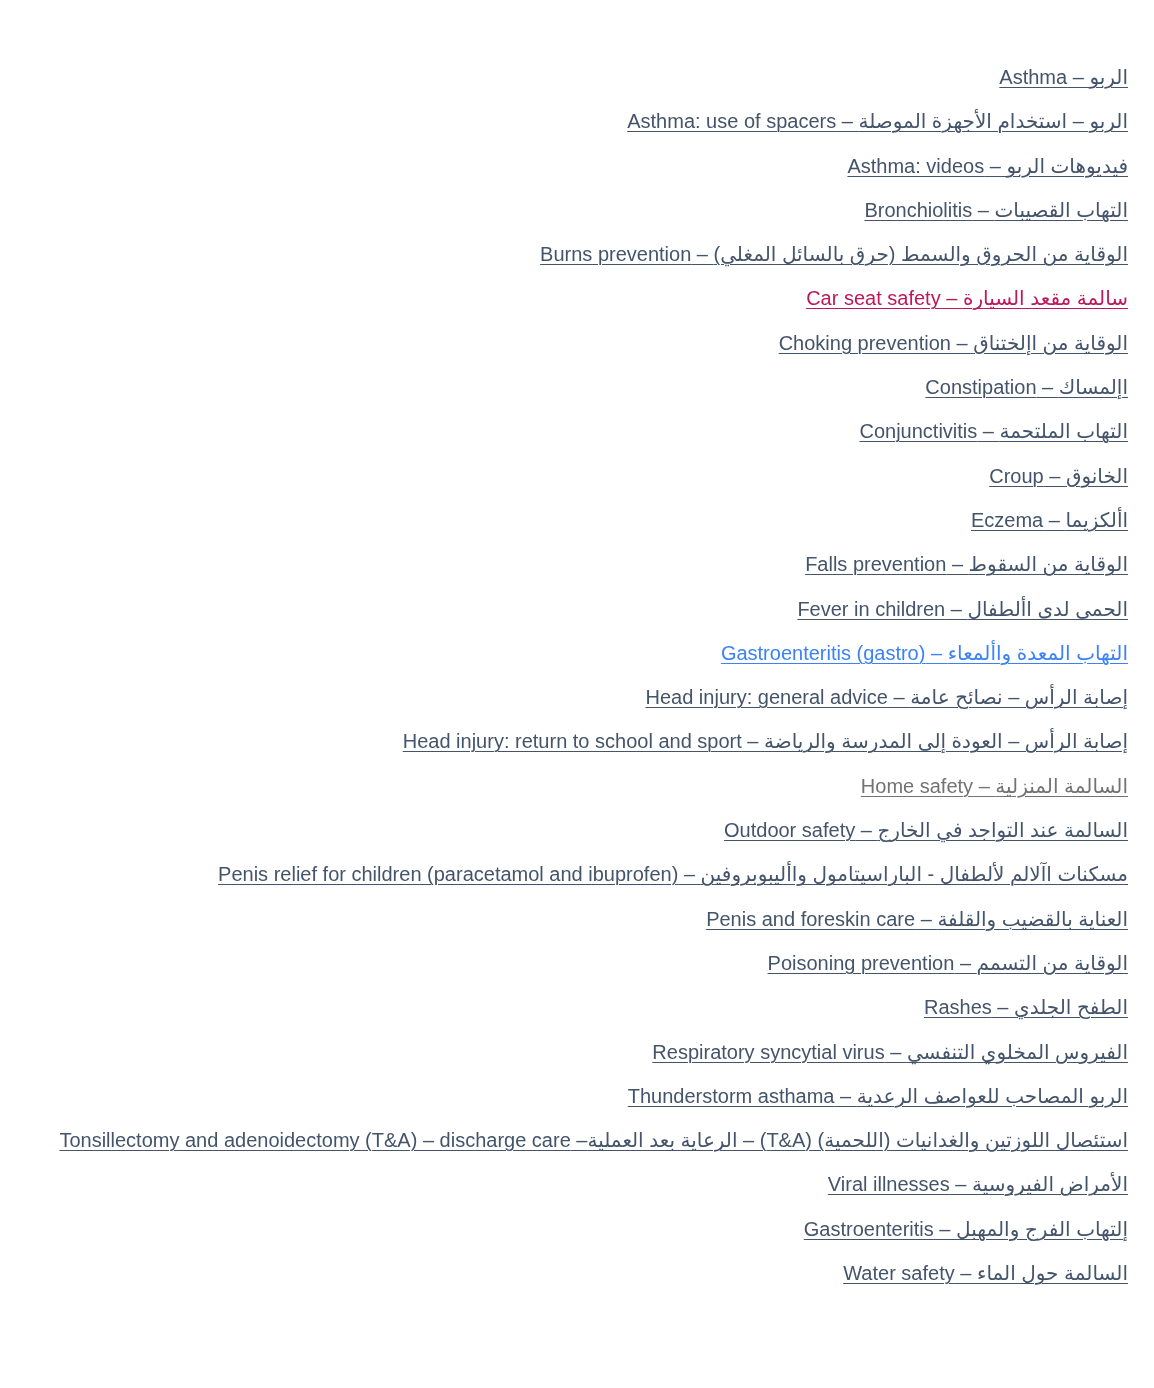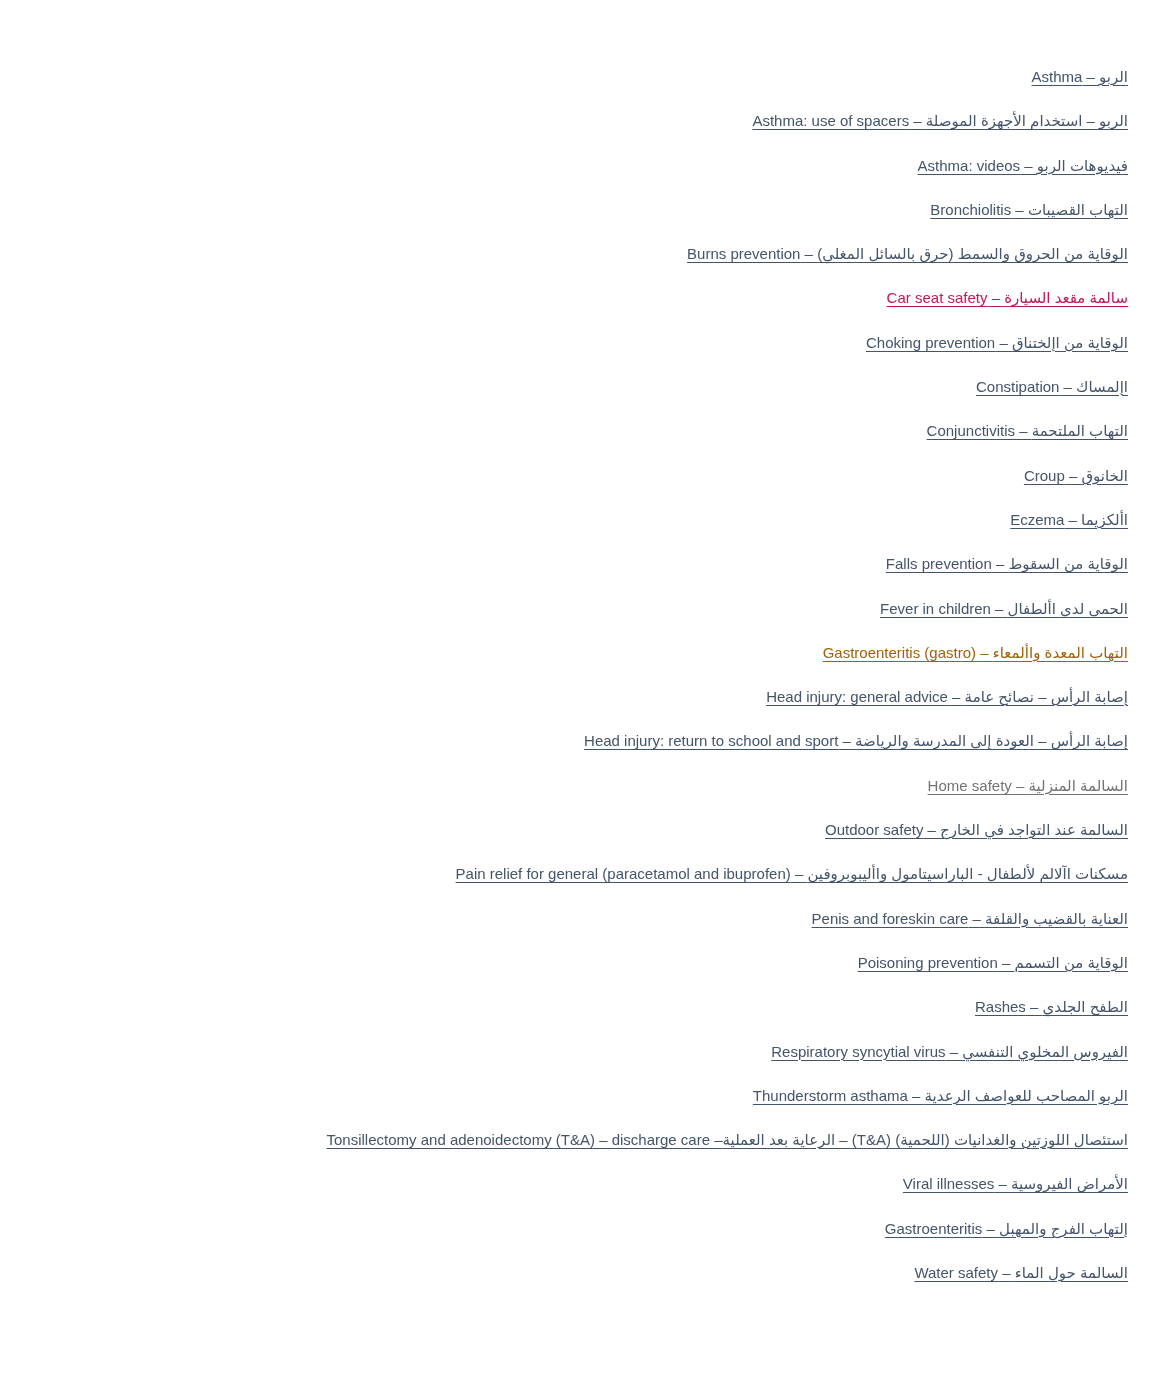--- a/index.html
+++ b/index.html
@@ -14,21 +14,21 @@
     font-family: "Liberation Sans", "DejaVu Sans", sans-serif;
   }
   .list {
     direction: rtl;
     padding: 55px 26px 0 0;
   }
   .row {
     text-align: right;
     line-height: 44.3px;
     white-space: nowrap;
-    font-size: 15px;
+    font-size: 20px;
   }
   .row a {
     color: #44546A;
     text-decoration: underline;
     text-decoration-thickness: 1.4px;
     text-underline-offset: 3px;
     cursor: pointer;
   }
   .row a span { unicode-bidi: normal; }
 </style>
@@ -56,31 +56,31 @@
   <div class="row"><a style="color: rgb(68, 84, 106);"><span class="ar">التهاب الملتحمة</span><span class="sep"> – </span><span class="en">Conjunctivitis</span></a></div>
 
   <div class="row"><a style="color: rgb(68, 84, 106);"><span class="ar">الخانوق</span><span class="sep"> – </span><span class="en">Croup</span></a></div>
 
   <div class="row"><a style="color: rgb(68, 84, 106);"><span class="ar">األكزيما</span><span class="sep"> – </span><span class="en">Eczema</span></a></div>
 
   <div class="row"><a style="color: rgb(68, 84, 106); margin-top: 36px;"><span class="ar">الوقاية من السقوط</span><span class="sep"> – </span><span class="en">Falls prevention</span></a></div>
 
   <div class="row"><a style="color: rgb(68, 84, 106);"><span class="ar">الحمى لدى األطفال</span><span class="sep"> – </span><span class="en">Fever in children</span></a></div>
 
-  <div class="row"><a style="color: #a16207;"><span class="ar">التهاب المعدة واألمعاء</span><span class="sep"> – </span><span class="en">Gastroenteritis (gastro)</span></a></div>
+  <div class="row"><a style="color: #3b82f6;"><span class="ar">التهاب المعدة واألمعاء</span><span class="sep"> – </span><span class="en">Gastroenteritis (gastro)</span></a></div>
 
   <div class="row"><a style="color: rgb(68, 84, 106);"><span class="ar">إصابة الرأس – نصائح عامة</span><span class="sep"> – </span><span class="en">Head injury: general advice</span></a></div>
 
   <div class="row"><a style="color: rgb(68, 84, 106);"><span class="ar">إصابة الرأس – العودة إلى المدرسة والرياضة</span><span class="sep"> – </span><span class="en">Head injury: return to school and sport</span></a></div>
 
   <div class="row"><a style="color: #737373; margin-left: 19px;"><span class="ar">السالمة المنزلية</span><span class="sep"> – </span><span class="en">Home safety</span></a></div>
 
   <div class="row"><a style="color: rgb(68, 84, 106);"><span class="ar">السالمة عند التواجد في الخارج</span><span class="sep"> – </span><span class="en">Outdoor safety</span></a></div>
 
-  <div class="row"><a style="color: rgb(68, 84, 106);"><span class="ar">مسكنات اآلالم لألطفال - الباراسيتامول واأليبوبروفين</span><span class="sep"> – </span><span class="en">Pain relief for general (paracetamol and ibuprofen)</span></a></div>
+  <div class="row"><a style="color: rgb(68, 84, 106);"><span class="ar">مسكنات اآلالم لألطفال - الباراسيتامول واأليبوبروفين</span><span class="sep"> – </span><span class="en">Penis relief for children (paracetamol and ibuprofen)</span></a></div>
 
   <div class="row"><a style="color: rgb(68, 84, 106);"><span class="ar">العناية بالقضيب والقلفة</span><span class="sep"> – </span><span class="en">Penis and foreskin care</span></a></div>
 
   <div class="row"><a style="color: rgb(68, 84, 106);"><span class="ar">الوقاية من التسمم</span><span class="sep"> – </span><span class="en">Poisoning prevention</span></a></div>
 
   <div class="row"><a style="color: rgb(68, 84, 106);"><span class="ar">الطفح الجلدي</span><span class="sep"> – </span><span class="en">Rashes</span></a></div>
 
   <div class="row"><a style="color: rgb(68, 84, 106);"><span class="ar">الفيروس المخلوي التنفسي</span><span class="sep"> – </span><span class="en">Respiratory syncytial virus</span></a></div>
 
   <div class="row"><a style="color: rgb(68, 84, 106);"><span class="ar">الربو المصاحب للعواصف الرعدية</span><span class="sep"> – </span><span class="en">Thunderstorm asthama</span></a></div>

